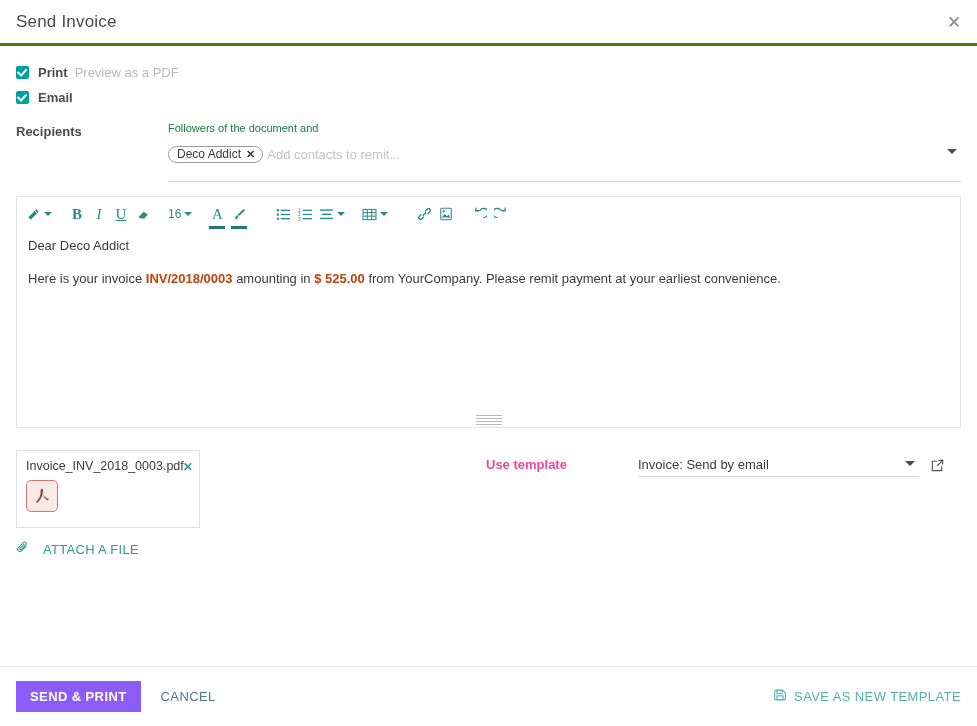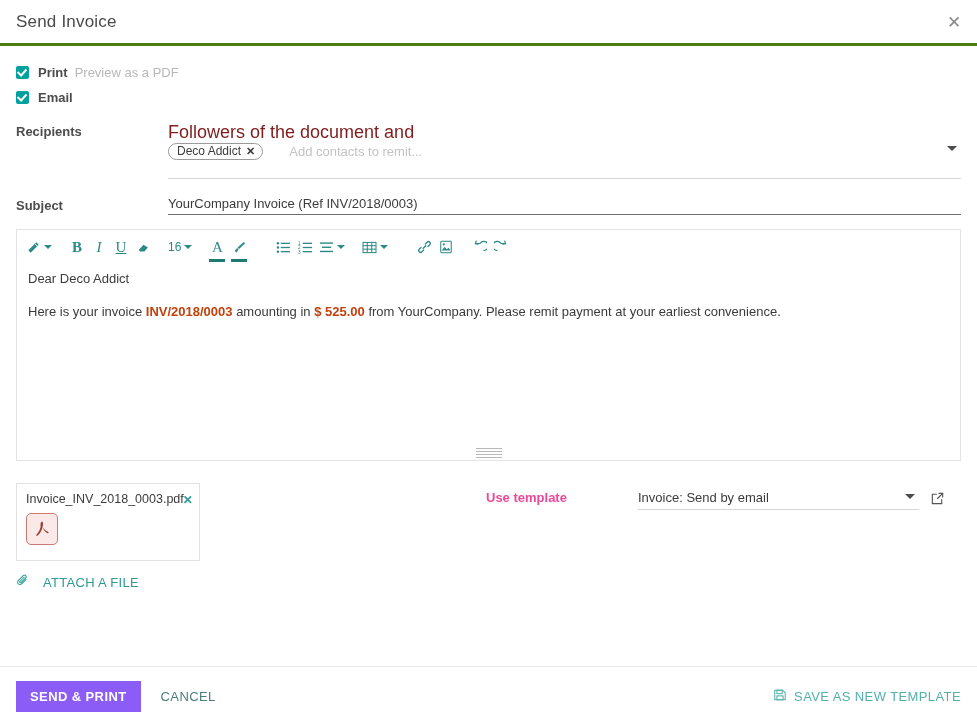--- a/index.html
+++ b/index.html
@@ -76,29 +76,29 @@
 
   
   .form-row { display: flex; margin-top: 13px; }
   .form-label {
     width: 152px; flex: none;
     font-weight: bold; color: #4c4c4c; font-size: 13px;
     padding-top: 2px;
   }
   .form-field { flex: 1; position: relative; }
 
-  .followers-text { color: #7f1d1d; font-size: 18px; margin-bottom: 0; }
+  .followers-text { color: #15803d; font-size: 11px; margin-bottom: 12px; }
 
   .many2many {
     position: relative;
     border-bottom: 1px solid #d6d6d6;
     padding-bottom: 18px;
     padding-right: 26px;
     min-height: 21px;
-    display: flex; align-items: center; gap: 22px;
+    display: flex; align-items: center;
   }
   .tag {
     display: inline-flex; align-items: center;
     border: 1px solid #9a9a9a;
     border-radius: 11px;
     padding: 0px 7px 1px 8px;
     font-size: 12px; color: #3b3b3b;
     background: #fff;
     margin-right: 4px;
     cursor: pointer;
@@ -312,26 +312,20 @@
           <span class="tag">
             <span>Deco Addict</span>
             <span class="tag-x">✕</span>
           </span>
           <span class="m2m-placeholder">Add contacts to remit...</span>
           <span class="caret-down"></span>
         </div>
       </div>
     </div>
 
-    <div class="form-row" style="margin-top:17px">
-      <div class="form-label">Subject</div>
-      <div class="form-field">
-        <input class="text-input" type="text" value="YourCompany Invoice (Ref INV/2018/0003)" style="">
-      </div>
-    </div>
 
     <div class="editor-wrap">
       <div class="toolbar">
 
         <span class="tb-btn">
           <svg width="15" height="15" viewBox="0 0 16 16" fill="none" stroke="#2b8a86" stroke-width="1.5">
             <path d="M11 2.5 L13.5 5 L5 13.5 L2.5 11 Z" fill="#2b8a86" stroke="none"></path>
             <path d="M9.5 4 L12 6.5" stroke="#fff" stroke-width="1"></path>
           </svg>
           <span class="tb-caret"></span>

